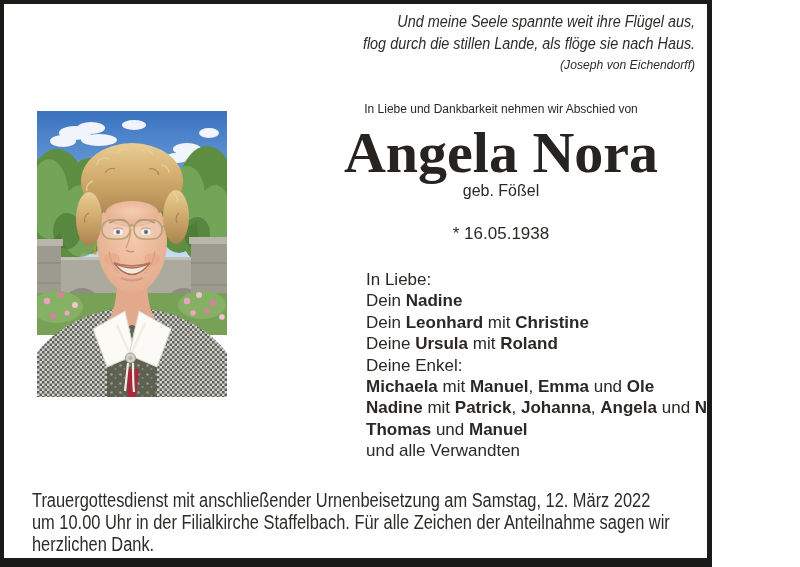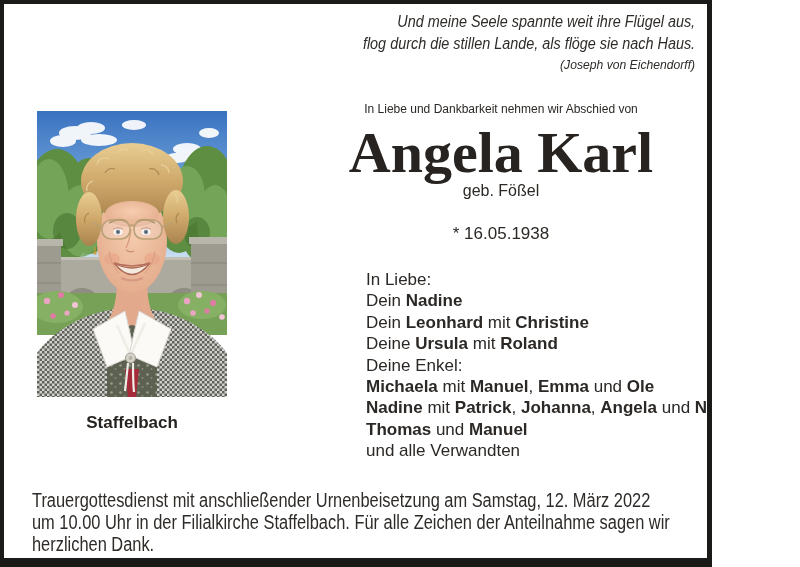--- a/index.html
+++ b/index.html
@@ -219,24 +219,23 @@
       <g fill="none" stroke="#b9a176" stroke-width="1.6">
         <path d="M93,115 Q95,113 97,115"></path>
         <path d="M65,116 L56,112"></path>
           <path d="M125,116 L134,112"></path>
       </g>
 
       <line x1="58" y1="136" x2="58" y2="140" stroke="#caa23f" stroke-width="1.2"></line>
       <circle cx="58" cy="142" r="1.8" fill="#caa23f"></circle>
     </svg>
   </div>
-  <div class="caption">Staffelbach</div>
 
   <div class="col intro">In Liebe und Dankbarkeit nehmen wir Abschied von</div>
-  <h1 class="col name">Angela Karl</h1>
+  <h1 class="col name">Angela Nora</h1>
   <div class="col maiden">geb. Fößel</div>
   <div class="col birth">* 16.05.1938</div>
 
   <div class="mourners">
       <div class="mourner-line"><span>In Liebe:</span></div>
       <div class="mourner-line"><span>Dein </span><span class="b">Nadine</span></div>
       <div class="mourner-line"><span>Dein </span><span class="b">Leonhard</span><span> mit </span><span class="b">Christine</span></div>
       <div class="mourner-line"><span>Deine </span><span class="b">Ursula</span><span> mit </span><span class="b">Roland</span></div>
       <div class="mourner-line"><span>Deine Enkel:</span></div>
       <div class="mourner-line"><span class="b">Michaela</span><span> mit </span><span class="b">Manuel</span><span>, </span><span class="b">Emma</span><span> und </span><span class="b">Ole</span></div>

